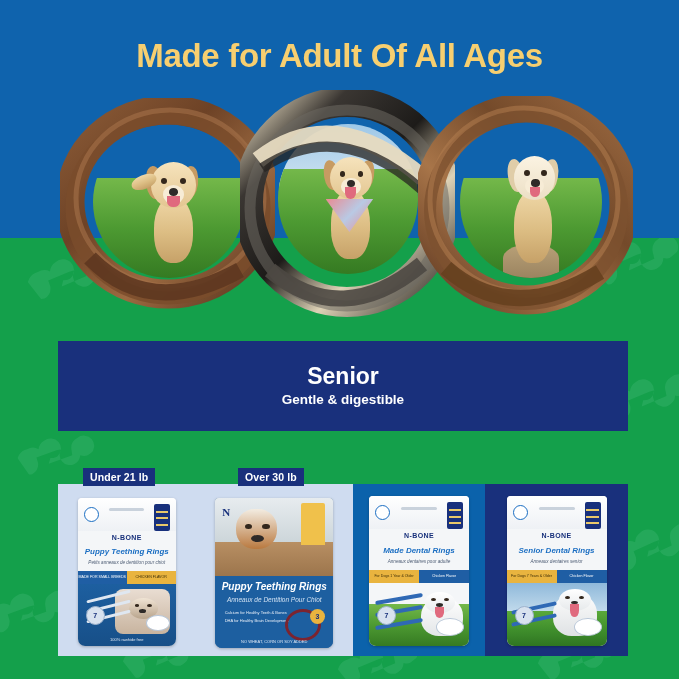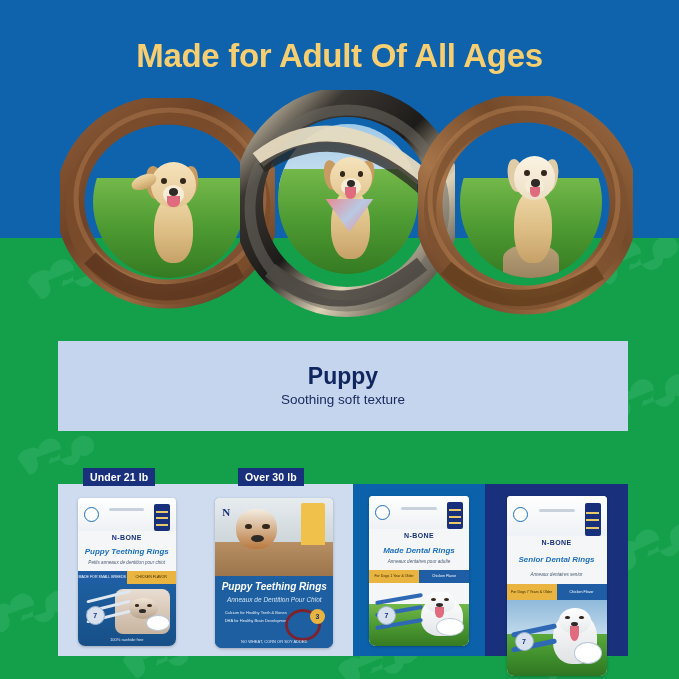--- a/index.html
+++ b/index.html
@@ -296,23 +296,23 @@
           <ellipse cx="108" cy="114" rx="96" ry="94" fill="none" stroke="#7d512f" stroke-width="12" opacity=".8"></ellipse>
           <ellipse cx="106" cy="104" rx="94" ry="92" fill="none" stroke="#b07c4f" stroke-width="5" opacity=".55"></ellipse>
           <path d="M28 172 q66 58 154 4" fill="none" stroke="#66401f" stroke-width="16" opacity=".9"></path>
         </svg>
       </div>
     </div>
 
   </div>
 
   <div class="cols">
-    <div class="col col-puppy">
-      <h3>Puppy</h3>
-      <p>Soothing soft texture</p>
+    <div class="col col-senior">
+      <h3>Senior</h3>
+      <p>Gentle &amp; digestible</p>
     </div>
   </div>
 
   <div class="shelf">
 
     <div class="panel panel-light">
       <span class="badge badge-under">Under 21 lb</span>
       <span class="badge badge-over">Over 30 lb</span>
 
       <div class="pkg" style="width:98px;height:148px;margin-top:14px;">
@@ -410,21 +410,21 @@
               <div style="position:absolute;left:6%;top:62%;width:48%;height:6%;border-radius:4px;background:#2f69b5;transform:rotate(-10deg);"></div>
               <div style="position:absolute;right:5%;bottom:16%;width:26%;height:26%;border-radius:50%;background:#fff;border:1px solid #b9c7d8;"></div>
             </div>
           </div>
           <div class="pkg-count">7</div>
         </div>
       </div>
     </div>
 
     <div class="panel panel-dark">
-      <div class="pkg" style="width:100px;height:180px;margin-top:12px;">
+      <div class="pkg" style="width:100px;height:150px;margin-top:12px;">
         <div class="pkg-shape">
           <div class="pkg-top"></div>
           <div class="pkg-seal"></div>
           <div class="pkg-usa"></div>
           <div class="pkg-tab">
               <i style="top:26%"></i>
               <i style="top:50%"></i>
               <i style="top:74%"></i>
             </div>
           <div class="pkg-brand">N-BONE</div>

